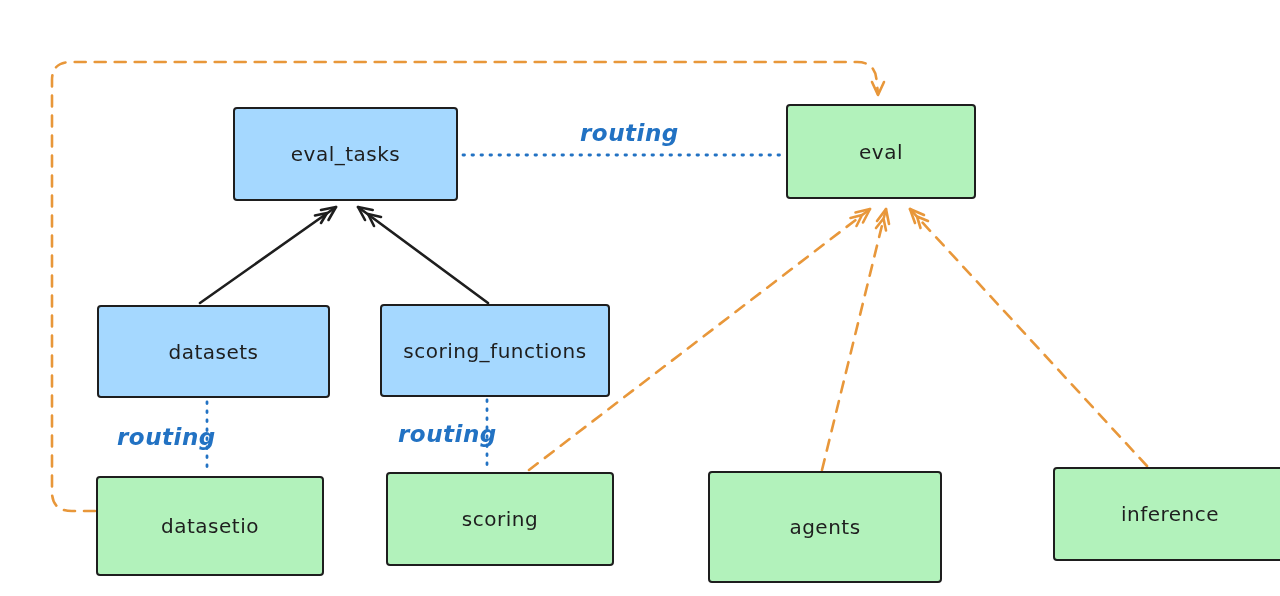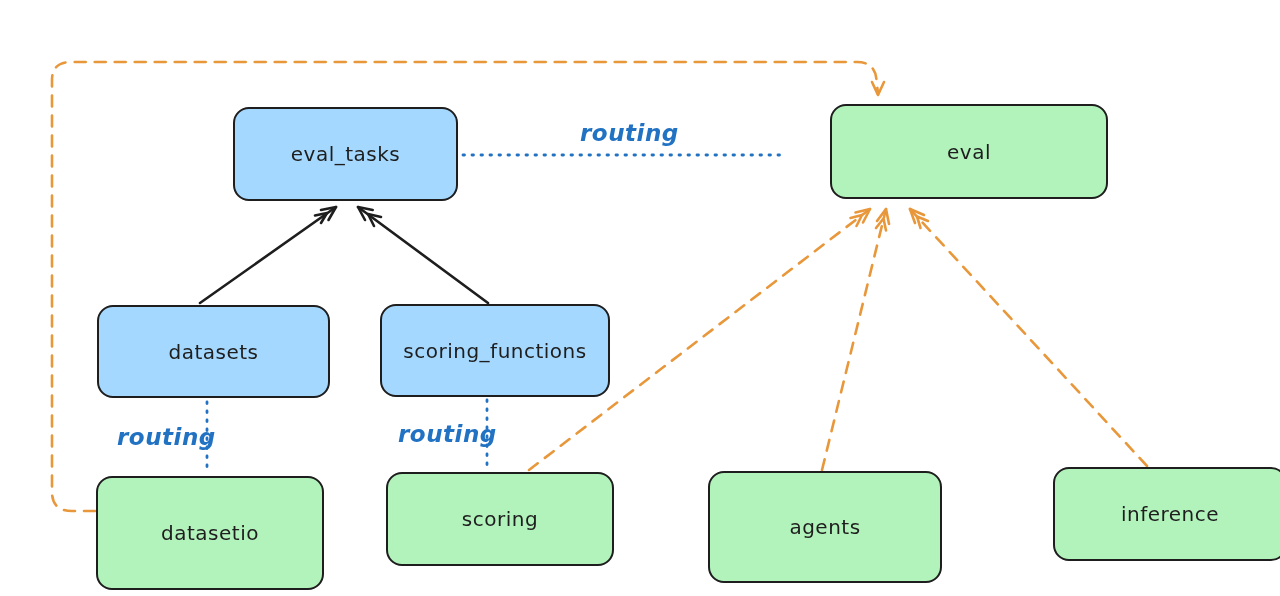--- a/index.html
+++ b/index.html
@@ -18,38 +18,38 @@
   #edges-svg {
     position: absolute;
     left: 0; top: 0;
     width: 1280px;
     height: 596px;
   }
   .node {
     position: absolute;
     box-sizing: border-box;
     border: 2.5px solid var(--node-stroke, #1e1e1e);
-    border-radius: 16px;
+    border-radius: 4px;
     display: flex;
     align-items: center;
     justify-content: center;
     font-size: 20px;
     letter-spacing: 0.5px;
     color: var(--node-stroke, #1e1e1e);
     cursor: pointer;
   }
   .node.blue  { background: var(--node-blue-fill, #a5d8ff); }
   .node.green { background: var(--node-green-fill, #b2f2bb); }
 
   
   #n-eval-tasks        { left: 233px; top: 107px; width: 225px; height: 94px; }
-  #n-eval              { left: 786px; top: 104px; width: 278px; height: 95px; margin-left: 44px; }
+  #n-eval              { left: 786px; top: 104px; width: 190px; height: 95px; }
   #n-datasets          { left:  97px; top: 305px; width: 233px; height: 93px; }
   #n-scoring-functions { left: 380px; top: 304px; width: 230px; height: 93px; }
-  #n-datasetio         { left:  96px; top: 476px; width: 228px; height: 114px; }
+  #n-datasetio         { left:  96px; top: 476px; width: 228px; height: 100px; }
   #n-scoring           { left: 386px; top: 472px; width: 228px; height: 94px; }
   #n-agents            { left: 708px; top: 471px; width: 234px; height: 112px; }
   #n-inference         { left: 1022px; top: 467px; width: 234px; height: 94px; margin-left: 31px; }
 
   .edge-label {
     position: absolute;
     color: var(--edge-blue, #2272c3);
     font-size: 23px;
     font-weight: 600;
     letter-spacing: 0.5px;

